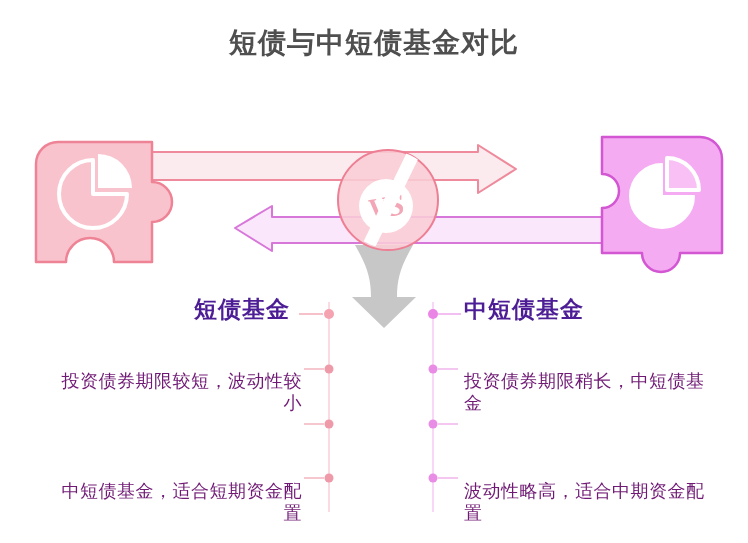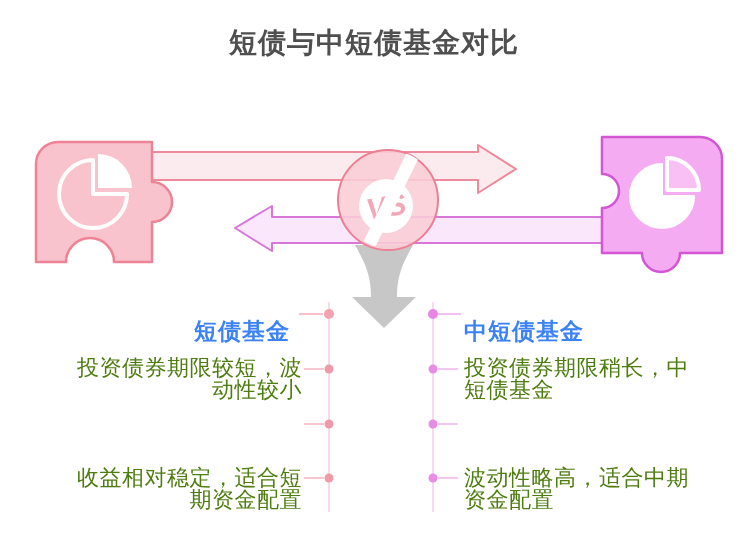--- a/index.html
+++ b/index.html
@@ -1,33 +1,33 @@
 <!DOCTYPE html>
 <html><head>
 <meta charset="utf-8">
 <style>
   html,body { margin:0; padding:0; background:#fff; }
   .canvas {
     position:relative; width:748px; height:543px; background:#ffffff;
-    font-family:Liberation Sans, sans-serif; overflow:hidden;
+    font-family:Liberation Serif, serif; overflow:hidden;
   }
   .title {
     position:absolute; top:24px; left:0; right:0; text-align:center;
     font-size:28px; font-weight:bold; color:#4f4f50; letter-spacing:1px;
   }
   .diagram-svg { position:absolute; left:0; top:0; width:748px; height:543px; }
   .col-header {
-    position:absolute; top:316px; font-size:23px; font-weight:bold;
-    color:#3b82f6; letter-spacing:1px; white-space:nowrap;
+    position:absolute; top:294px; font-size:23px; font-weight:bold;
+    color:#4c1d95; letter-spacing:1px; white-space:nowrap;
   }
   .col-header.left  { right:458px; text-align:right; }
   .col-header.right { left:464px;  text-align:left;  }
   .item {
-    position:absolute; width:245px; font-size:22px; line-height:21.5px;
-    color:#4d7c0f; letter-spacing:0.5px;
+    position:absolute; width:245px; font-size:18px; line-height:21.5px;
+    color:#701a75; letter-spacing:0.5px;margin-top:14px;
   }
   .item.left  { right:446px; text-align:right; }
   .item.right { left:464px;  text-align:left;  }
   .item.row0 { top:357px; }
   .item.row1 { top:412px; }
   .item.row2 { top:467px; }
 </style>
 </head>
 <body>
 
@@ -89,18 +89,18 @@
       <circle cx="433" cy="369" r="4.5" fill="#e98ce5"></circle>
       <circle cx="433" cy="424" r="4.5" fill="#e98ce5"></circle>
       <circle cx="433" cy="478" r="4.5" fill="#e98ce5"></circle>
     </g>
   </svg>
 
   <div class="col-header left">短债基金</div>
   <div class="col-header right">中短债基金</div>
 
   <div class="item left row0">投资债券期限较短，波动性较小</div>
-  <div class="item left row2">收益相对稳定，适合短期资金配置</div>
+  <div class="item left row2">中短债基金，适合短期资金配置</div>
 
   <div class="item right row0">投资债券期限稍长，中短债基金</div>
   <div class="item right row2">波动性略高，适合中期资金配置</div>
 
 </div>
 
 </body></html>

